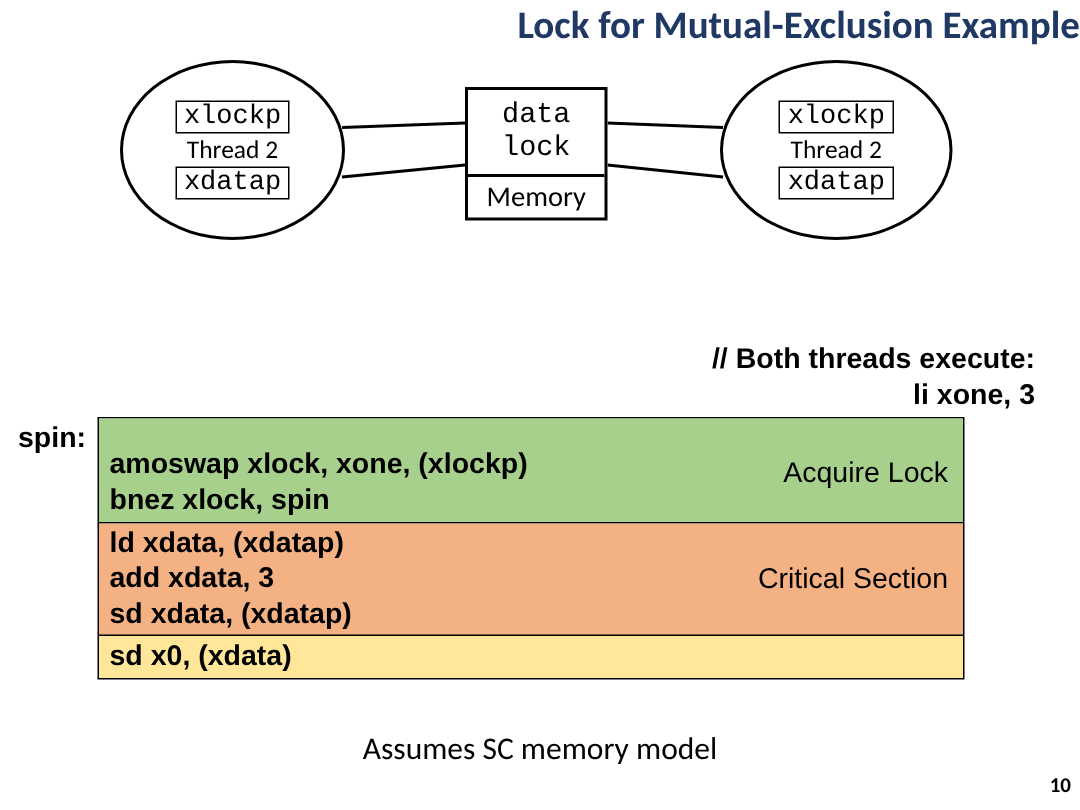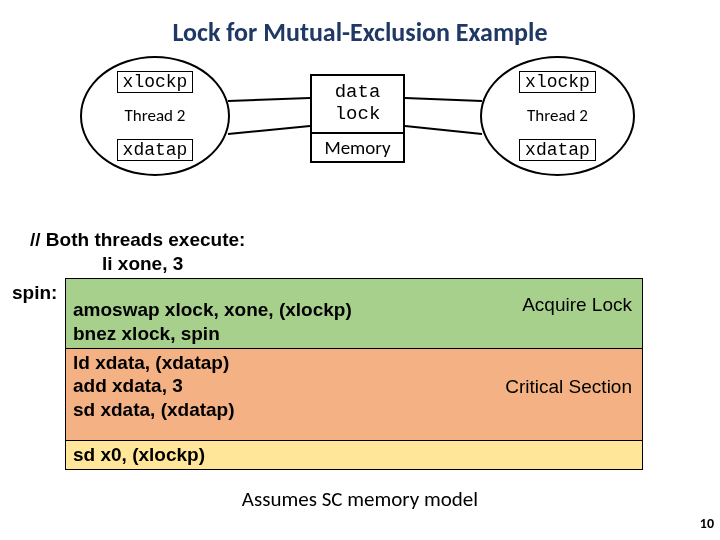--- a/index.html
+++ b/index.html
@@ -5,25 +5,25 @@
   * { box-sizing: border-box; margin: 0; padding: 0; }
   body {
     width: 720px;
     height: 540px;
     background: #fff;
     font-family: Calibri, Arial, sans-serif;
     position: relative;
     overflow: hidden;
   }
   .title {
-    text-align: center;
+    text-align: right;
     color: #1f3864;
     font-size: 26px;
     font-weight: bold;
-    padding-top: 16px;
+    padding-top: 0;
     padding-bottom: 8px;
   }
   .diagram {
     position: relative;
     width: 620px;
     height: 165px;
     margin: 0 auto;
   }
   .ellipse {
     position: absolute;
@@ -35,21 +35,21 @@
     justify-content: center;
     background: #fff;
   }
   .ellipse-left { left: 30px; top: 0; width: 150px; height: 120px; }
   .ellipse-right { left: 430px; top: 0; width: 155px; height: 120px; }
   .mono-box {
     font-family: "Courier New", monospace;
     font-size: 18px;
     border: 1px solid #000;
     padding: 0 5px;
-    margin: 13px 0;
+    margin: 1px 0;
     background: #fff;
     line-height: 1.15;
   }
   .thread-label {
     font-size: 17px;
     line-height: 1.15;
   }
   .memory-box {
     position: absolute;
     left: 260px;
@@ -79,20 +79,21 @@
   }
   .code-area {
     position: absolute;
     left: 30px;
     top: 228px;
     width: 660px;
     font-family: Arial, sans-serif;
     font-size: 19px;
     font-weight: bold;
     line-height: 1.25;
+    text-align: right;
   }
   .code-line { white-space: pre; }
   .i1 { padding-left: 72px; }
   .code-blocks {
     position: absolute;
     left: 65px;
     top: 278px;
     width: 578px;
     border: 1.5px solid #000;
   }
@@ -166,27 +167,27 @@
 <div class="code-area">
   <div class="code-line">// Both threads execute:</div>
   <div class="code-line i1">li xone, 3</div>
 </div>
 
 <div class="code-blocks">
   <div class="block block-green" style="padding-top:19px;padding-bottom:2px;">
     <div style="position:absolute;left:-54px;top:2px;">spin: </div>
     <div>amoswap xlock, xone, (xlockp)</div>
     <div>bnez xlock, spin</div>
-    <div class="side-label" style="top:14px;">Acquire Lock</div>
+    <div class="side-label" style="top:25px;">Acquire Lock</div>
   </div>
-  <div class="block block-orange" style="padding-top:2px;padding-bottom:18px;">
+  <div class="block block-orange" style="padding-top:2px;padding-bottom:1px;">
     <div>ld xdata, (xdatap)</div>
     <div>add xdata, 3</div>
     <div>sd xdata, (xdatap)</div>
     <div class="side-label" style="top:26px;margin-left:24px;">Critical Section</div>
   </div>
   <div class="block block-yellow" style="padding-top:2px;padding-bottom:2px;">
-    <div>sd x0, (xlockp)</div>
+    <div>sd x0, (xdata)</div>
   </div>
 </div>
 
 <div class="footer-text">Assumes SC memory model</div>
 <div class="page-num">10</div>
 
 </body></html>

